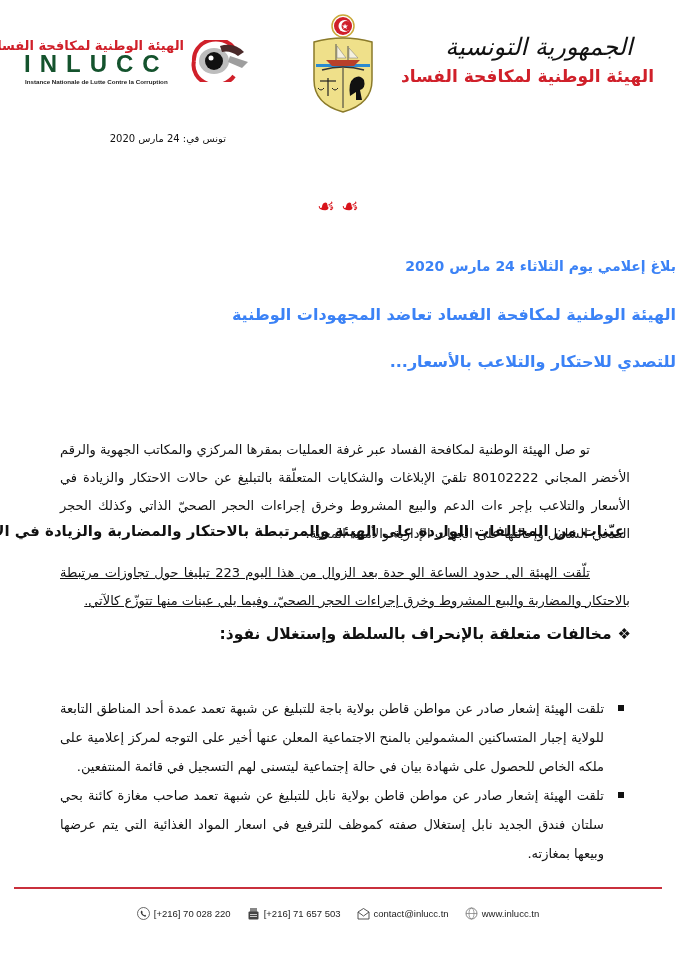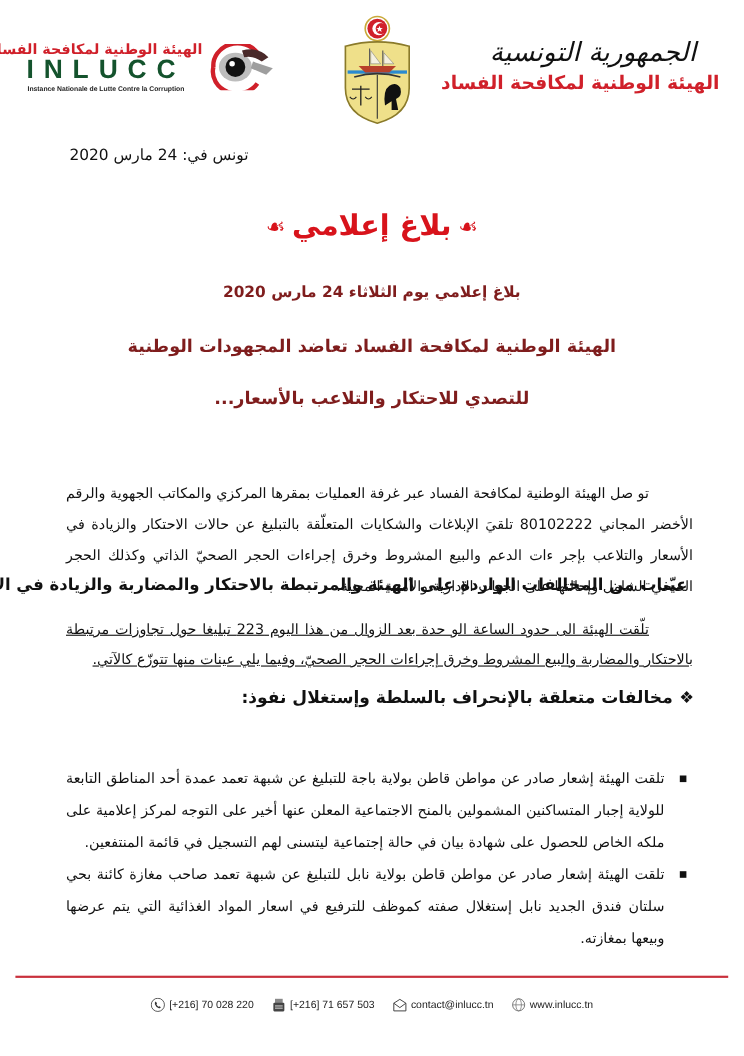--- a/index.html
+++ b/index.html
@@ -14,27 +14,27 @@
     .logo-inlucc .sub { position: absolute; left: 3px; top: 42px; font-family: "Liberation Sans", sans-serif; font-size: 6.2px; font-weight: bold; color: #222; white-space: nowrap; }
     .logo-inlucc .eye { position: absolute; left: 168px; top: 4px; width: 60px; height: 42px; }
 
     .emblem { position: absolute; left: 308px; top: 8px; width: 70px; height: 108px; }
 
     .rep { position: absolute; right: 22px; top: 30px; width: 230px; text-align: center; direction: rtl; }
     .rep .calli { font-family: "DejaVu Serif", serif; font-size: 24px; font-style: italic; color: #111; letter-spacing: 1px; line-height: 34px; }
     .rep .inst { font-size: 17px; font-weight: bold; color: #d0202a; line-height: 24px; white-space: nowrap; }
 
     
-    .date { position: absolute; right: 450px; top: 133px; font-size: 14px; direction: rtl; white-space: nowrap; color: #111; }
+    .date { position: absolute; right: 450px; top: 133px; font-size: 10px; direction: rtl; white-space: nowrap; color: #111; }
 
     .title-wrap { position: absolute; left: 0; top: 186px; width: 676px; text-align: center; direction: rtl; }
     .title { display: inline-flex; align-items: center; gap: 6px; color: #d8131b; font-weight: bold; font-size: 26px; line-height: 40px; }
     .title .orn { font-size: 20px; color: #d8131b; font-weight: normal; }
 
-    .center-line { position: absolute; left: 0; width: 676px; text-align: center; direction: rtl; font-weight: bold; color: #7f1d1d; white-space: nowrap; }
+    .center-line { position: absolute; left: 0; width: 676px; direction: rtl; font-weight: bold; color: #3b82f6; white-space: nowrap; }
     .l1 { top: 258px; font-size: 14px; }
     .l2 { top: 305px; font-size: 16px; }
     .l3 { top: 352px; font-size: 16px; }
 
     .para { position: absolute; left: 60px; width: 570px; direction: rtl; text-align: justify; font-size: 13px; line-height: 28px; color: #111; margin-top: 33px; }
     .p1 { top: 403px; text-indent: 40px; }
 
     .subhead { position: absolute; left: 60px; width: 565px; top: 522px; direction: rtl; text-align: right; font-size: 15px; font-weight: bold; color: #111; white-space: nowrap; }
     .p2 { top: 526px; text-indent: 40px; text-decoration: underline; }
 
@@ -97,21 +97,20 @@
     <div class="calli">الجمهورية التونسية</div>
     <div class="inst">الهيئة الوطنية لمكافحة الفساد</div>
   </div>
 </div>
 
 <div class="date">تونس في: 24 مارس 2020</div>
 
 <div class="title-wrap">
   <span class="title">
     <span class="orn">☙</span>
-    <span>بلاغ إعلامي</span>
     <span class="orn">☙</span>
   </span>
 </div>
 
 <div class="center-line l1">بلاغ إعلامي يوم الثلاثاء 24 مارس 2020</div>
 <div class="center-line l2">الهيئة الوطنية لمكافحة الفساد تعاضد المجهودات الوطنية</div>
 <div class="center-line l3">للتصدي للاحتكار والتلاعب بالأسعار...</div>
 
 <p class="para p1">تو صل الهيئة الوطنية لمكافحة الفساد عبر غرفة العمليات بمقرها المركزي والمكاتب الجهوية والرقم الأخضر المجاني 80102222 تلقيَ الإبلاغات والشكايات المتعلّقة بالتبليغ عن حالات الاحتكار والزيادة في الأسعار والتلاعب بإجر ءات الدعم والبيع المشروط وخرق إجراءات الحجر الصحيّ الذاتي وكذلك الحجر الصحي الشامل وإحالتها على الجهات الإدارية والأمنية المعنية.</p>
 

